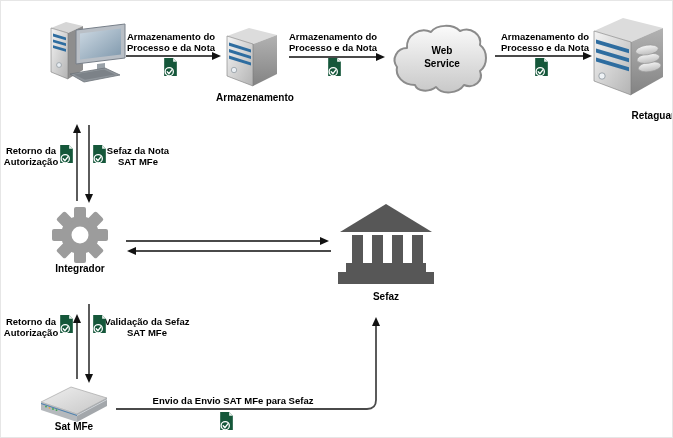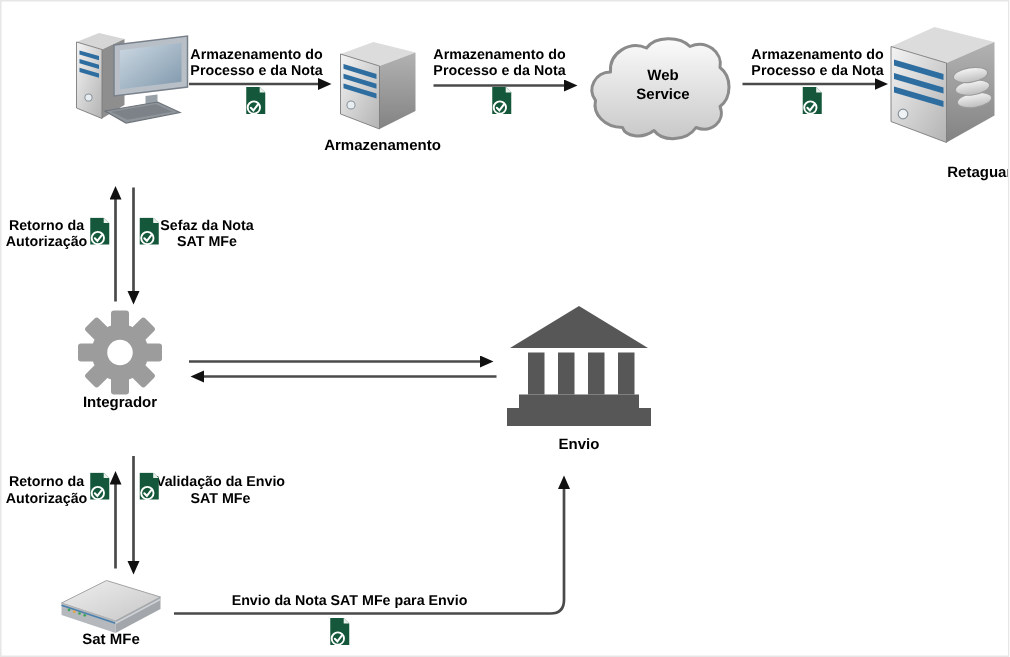--- a/index.html
+++ b/index.html
@@ -162,21 +162,21 @@
         <polygon points="48,2 2,30 94,30"></polygon>
         <rect x="14" y="33" width="11" height="28"></rect>
         <rect x="34" y="33" width="11" height="28"></rect>
         <rect x="54" y="33" width="11" height="28"></rect>
         <rect x="74" y="33" width="11" height="28"></rect>
         <rect x="8" y="61" width="80" height="9"></rect>
         <rect x="0" y="70" width="96" height="12"></rect>
       </g>
     </svg>
   </div>
-  <div class="node-label" style="left:385px;top:289px">Envio</div>
+  <div class="node-label" style="left:385px;top:289px">Sefaz</div>
 
   <div class="node" style="left:37px;top:383px;width:72px;height:40px">
     <svg viewBox="0 0 72 40">
       <polygon points="3,18 33,3 69,14 39,30" fill="url(#gTop)" stroke="#9a9a9a" stroke-width="0.6"></polygon>
       <polygon points="3,18 39,30 39,38 3,26" fill="#b5b9bd"></polygon>
       <polygon points="39,30 69,14 69,22 39,38" fill="#a3a7ab"></polygon>
       <line x1="3" y1="19.5" x2="39" y2="31.5" stroke="#4a7fae" stroke-width="1"></line>
       <line x1="39" y1="31.5" x2="69" y2="15.5" stroke="#cfd3d7" stroke-width="1"></line>
       <circle cx="8" cy="22.6" r="0.9" fill="#3da64f"></circle>
       <circle cx="11.5" cy="23.8" r="0.9" fill="#e8a33d"></circle>
@@ -191,23 +191,23 @@
   <div class="edge-label" style="left:332px;top:31px">Armazenamento do
 Processo e da Nota</div>
   <div class="edge-label" style="left:544px;top:31px">Armazenamento do
 Processo e da Nota</div>
   <div class="edge-label" style="left:30px;top:145px">Retorno da
 Autorização</div>
   <div class="edge-label" style="left:137px;top:145px">Sefaz da Nota
 SAT MFe</div>
   <div class="edge-label" style="left:30px;top:316px">Retorno da
 Autorização</div>
-  <div class="edge-label" style="left:146px;top:316px">Validação da Envio
+  <div class="edge-label" style="left:146px;top:316px">Validação da Sefaz
 SAT MFe</div>
-  <div class="edge-label" style="left:232px;top:395px">Envio da Nota SAT MFe para Envio</div>
+  <div class="edge-label" style="left:232px;top:395px">Envio da Envio SAT MFe para Sefaz</div>
 
   <svg class="doc-icon" style="left:162px;top:57px">
       <use href="#doccheck"></use>
     </svg>
   <svg class="doc-icon" style="left:326px;top:57px">
       <use href="#doccheck"></use>
     </svg>
   <svg class="doc-icon" style="left:533px;top:57px">
       <use href="#doccheck"></use>
     </svg>

